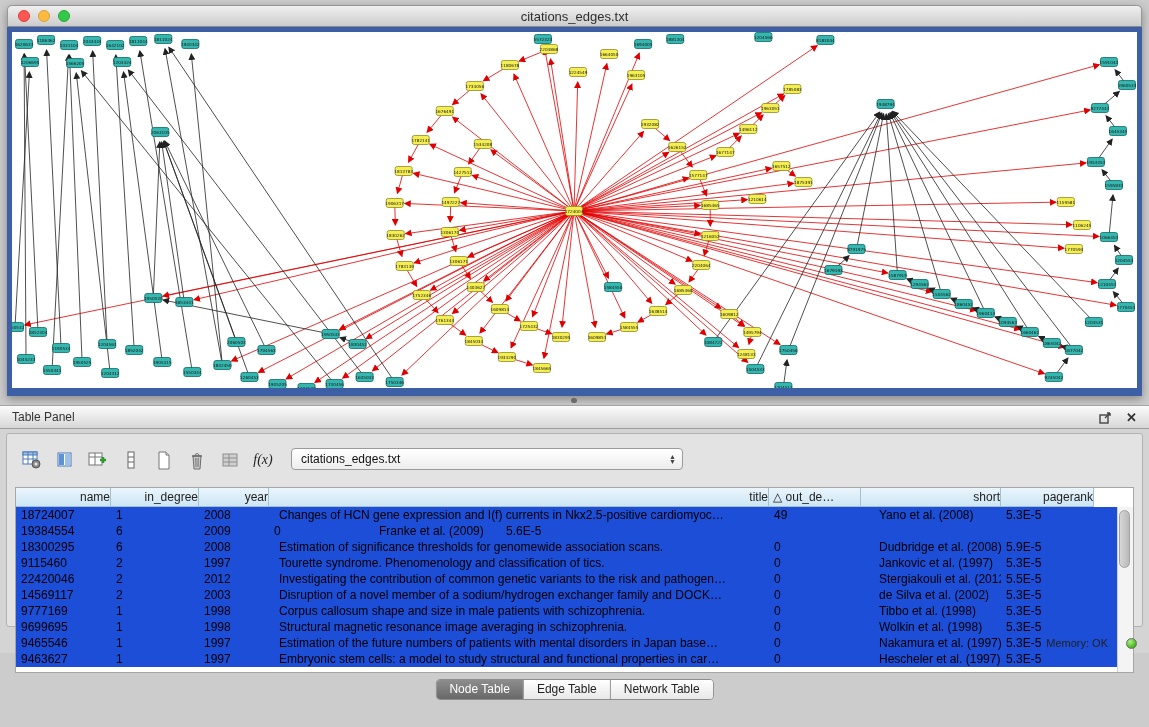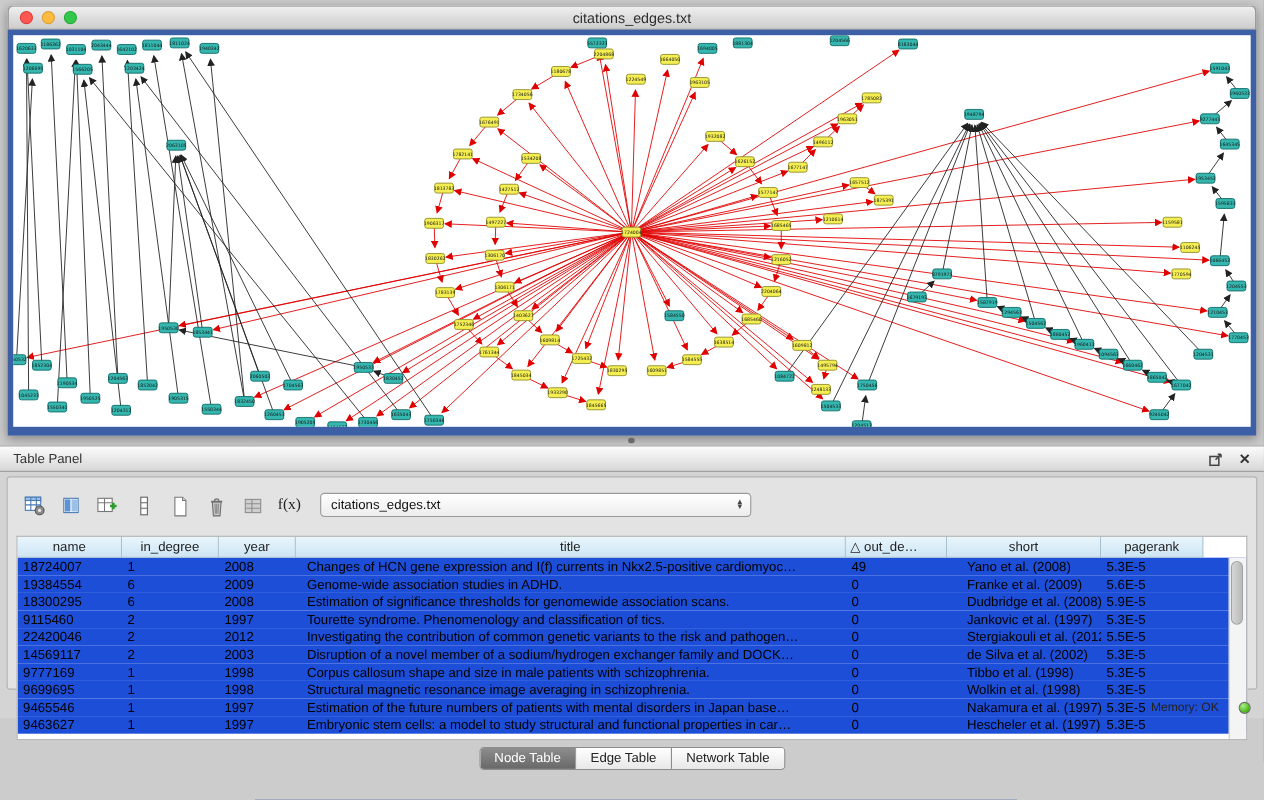--- a/index.html
+++ b/index.html
@@ -32,31 +32,31 @@
     border-bottom:1px solid #9c9c9c;font-size:12px;color:#333;line-height:23px;padding:0 12px;box-sizing:border-box;}
   .panel-actions{position:absolute;right:12px;top:0;height:23px;display:flex;align-items:center;gap:14px;}
   .float-btn svg{display:block;}
   .close-btn{font-size:13px;font-weight:bold;color:#333;cursor:default;line-height:13px;}
   .panel-body{position:absolute;left:6px;right:6px;top:27px;bottom:26px;background:#e3e3e3;
     border:1px solid #b2b2b2;border-radius:3px;}
 
   
   .toolbar{position:absolute;left:10px;top:12px;height:28px;display:flex;align-items:center;}
   .tbtn{width:30px;height:26px;display:flex;align-items:center;justify-content:center;margin-right:3px;border-radius:3px;}
-  .fx{font-family:"Liberation Serif",serif;font-size:14px;color:#222;}
+  .fx{font-family:"Liberation Serif",serif;font-style:italic;font-size:14px;color:#222;}
   .combo{position:absolute;left:274px;top:2px;width:392px;height:22px;background:linear-gradient(#ffffff,#ededed);
     border:1px solid #9b9b9b;border-radius:4px;box-sizing:border-box;display:flex;align-items:center;
     justify-content:space-between;padding:0 6px 0 9px;font-size:12px;color:#111;}
   .combo-arrows{display:flex;flex-direction:column;line-height:5px;font-size:7px;color:#444;}
 
   
   .tablewrap{position:absolute;left:8px;right:8px;top:53px;height:186px;background:#fff;
     border:1px solid #a6a6a6;box-sizing:border-box;overflow:hidden;}
   .thead{display:flex;height:19px;background:#fff;}
-  .hc{box-sizing:border-box;height:19px;line-height:18px;text-align:center;font-size:12px;color:#222;
+  .hc{box-sizing:border-box;height:19px;line-height:18px;text-align:right;font-size:12px;color:#222;
     background:linear-gradient(#eaf5fc,#cde6f5);border-right:1px solid #a5bfcd;border-bottom:1px solid #a5bfcd;
     overflow:hidden;white-space:nowrap;}
   .hc.c4{text-align:left;padding-left:4px;}
   .tr{display:flex;height:16px;line-height:16px;font-size:12px;color:#000;background:#1d4ed8;}
   .td{box-sizing:border-box;padding-left:5px;overflow:hidden;white-space:nowrap;}
   .td.c3{padding-left:10px;}
   .td.c5{padding-left:18px;}
   .c0{width:95px}.c1{width:88px}.c2{width:70px}.c3{width:500px}.c4{width:92px}.c5{width:140px}.c6{width:93px}
   .vscroll{position:absolute;right:0;top:19px;bottom:0;width:15px;background:#f4f4f4;border-left:1px solid #cfcfcf;}
   .vthumb{position:absolute;left:1px;top:3px;width:11px;height:58px;border-radius:6px;
@@ -616,21 +616,20 @@
             <div class="td c2">2008</div>
             <div class="td c3">Changes of HCN gene expression and I(f) currents in Nkx2.5-positive cardiomyoc…</div>
             <div class="td c4">49</div>
             <div class="td c5">Yano et al. (2008)</div>
             <div class="td c6">5.3E-5</div>
           </div>
           <div class="tr">
             <div class="td c0">19384554</div>
             <div class="td c1">6</div>
             <div class="td c2">2009</div>
-            <div class="td c3">Genome-wide association studies in ADHD.</div>
             <div class="td c4">0</div>
             <div class="td c5">Franke et al. (2009)</div>
             <div class="td c6">5.6E-5</div>
           </div>
           <div class="tr">
             <div class="td c0">18300295</div>
             <div class="td c1">6</div>
             <div class="td c2">2008</div>
             <div class="td c3">Estimation of significance thresholds for genomewide association scans.</div>
             <div class="td c4">0</div>

